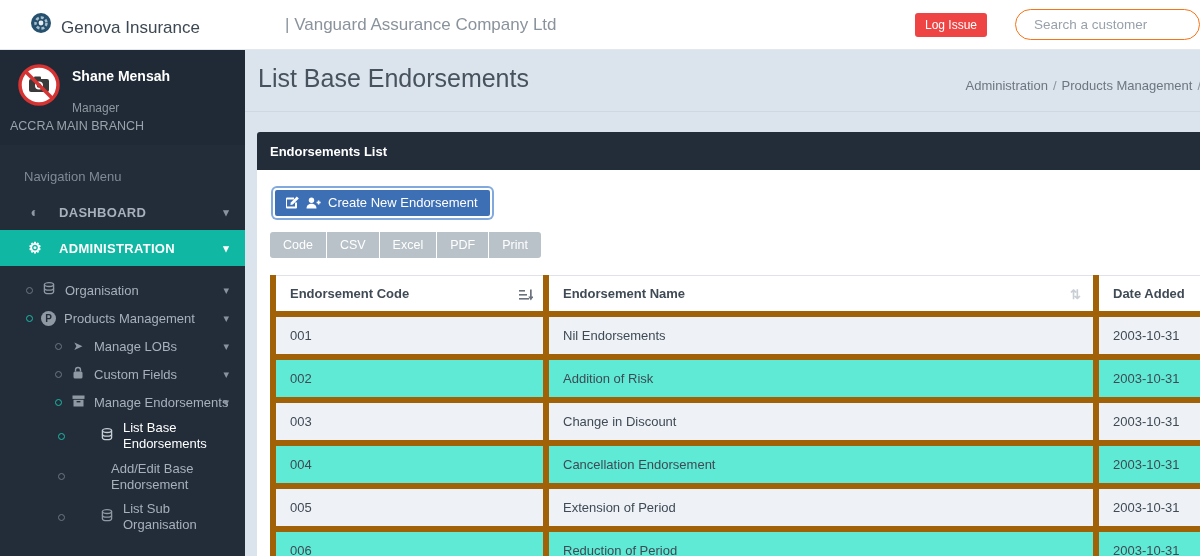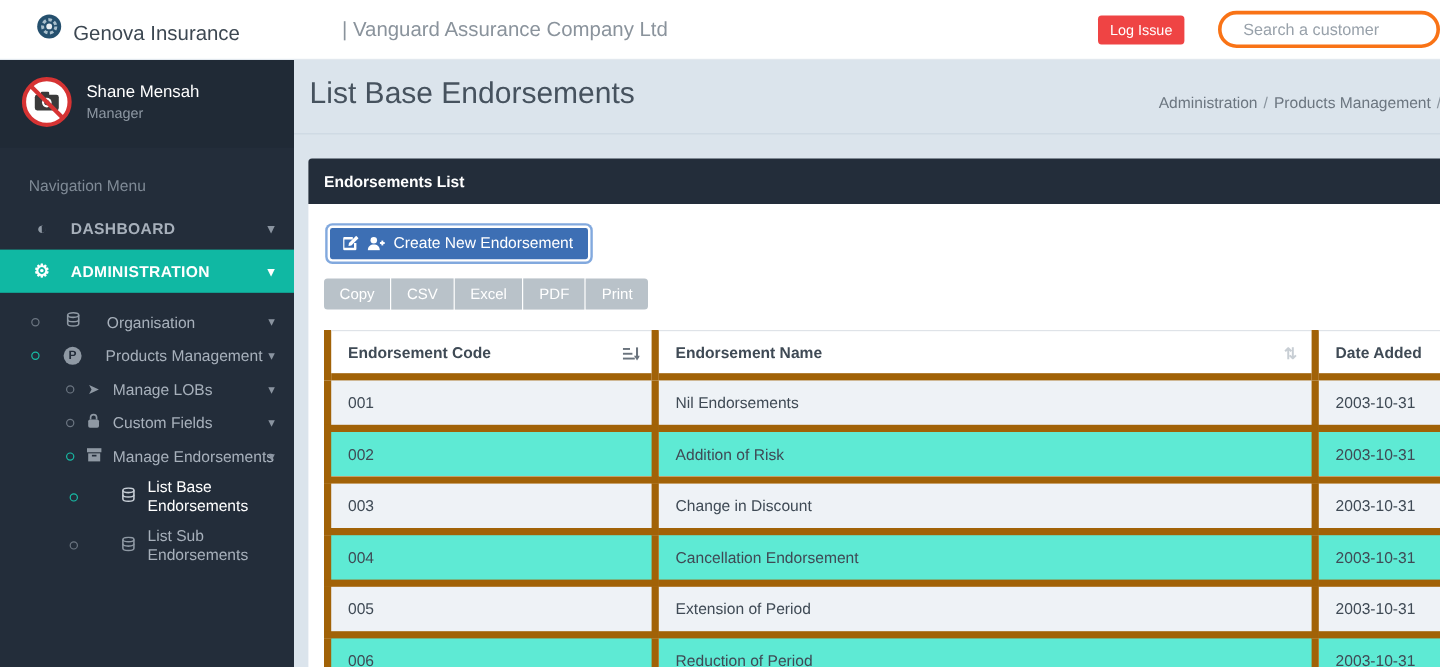--- a/index.html
+++ b/index.html
@@ -8,42 +8,42 @@
 
   
   .topbar { position:absolute; top:0; left:0; width:1200px; height:50px;
     background:#ffffff; border-bottom:1px solid #e2e8ee; display:flex; align-items:center; z-index:5; }
   .brand { width:245px; display:flex; align-items:flex-end; padding-left:30px; gap:9px; }
   .brand-name { font-size:17px; color:#3d4852; }
   .company { font-size:17px; color:#8a939c; margin-left:40px; font-weight:300; }
   .topbar-right { margin-left:auto; display:flex; align-items:center; gap:28px; }
   .log-issue { background:#ef4444; color:#fff; font-size:12px; border:none;
     border-radius:3px; padding:5px 10px; cursor:pointer; }
-  .search-pill { width:185px; height:31px; border:3px solid #f97316; border-radius:16px;
+  .search-pill { width:185px; height:31px; border:1px solid #f97316; border-radius:16px;
     padding:0 18px; font-size:13.5px; color:#4a5560; outline:none; }
   .search-pill::placeholder { color:#98a1aa; }
 
   
   .sidebar { position:absolute; top:50px; left:0; width:245px; height:506px;
     background:#232d3a; color:#a7b0bb; overflow:hidden; }
   .user-card { background:#202a36; padding:14px 10px 12px 10px; }
   .user-row { display:flex; gap:12px; padding-left:8px; }
   .user-texts { padding-top:4px; }
-  .user-name { color:#ffffff; font-size:14px; font-weight:normal; }
-  .user-role { color:#8d97a2; font-size:12px; margin-top:3px; }
+  .user-name { color:#ffffff; font-size:14px; font-weight:bold; }
+  .user-role { color:#8d97a2; font-size:12px; margin-top:17px; }
   .user-branch { color:#99a3ad; font-size:12.5px; margin-top:4px; }
   .nav-label { padding:24px 0 10px 24px; font-size:13px; color:#7f8a96; }
 
   .menu-item { display:flex; align-items:center; height:36px; cursor:pointer;
     font-size:13px; color:#a7b0bb; position:relative; }
   .menu-item .caret { position:absolute; right:16px; color:#8a94a0; font-size:11px; }
   .mi-l1 { padding-left:27px; gap:16px; font-weight:bold; letter-spacing:0.3px; }
   .mi-active-l1 { background:#10b8a3; color:#ffffff; }
   .mi-active-l1 .caret { color:#ffffff; }
-  .mi-l2 { padding-left:26px; gap:20px; height:28px; }
+  .mi-l2 { padding-left:26px; gap:8px; height:28px; }
   .mi-l3 { padding-left:55px; gap:8px; height:28px; }
   .mi-l4 { padding-left:58px; gap:8px; min-height:30px; height:auto; align-items:center; }
   .mi-l4 .item-label { width:118px; line-height:1.25; padding:4px 0; }
   .bullet { width:7px; height:7px; border:1px solid #6c7682; border-radius:50%; flex:0 0 auto; }
   .bullet.on { border-color:#18bca6; }
   .p-badge { width:15px; height:15px; border-radius:50%; background:#8f99a4; color:#232d3a;
     font-size:10px; font-weight:bold; display:flex; align-items:center; justify-content:center; flex:0 0 auto; }
   .g-icon { color:#8f99a4; font-size:14px; width:16px; text-align:center; flex:0 0 auto; }
   .mi-active-l1 .g-icon { color:#fff; font-size:15px; }
   .active-label { color:#ffffff; }
@@ -119,20 +119,21 @@
           <circle cx="21" cy="21.5" r="4" fill="#ffffff"></circle>
           <circle cx="21" cy="21.5" r="2.2" fill="#3a3a3a"></circle>
           <line x1="8" y1="8" x2="34" y2="34" stroke="#d63333" stroke-width="3.5"></line>
         </svg>
       </span>
       <div class="user-texts">
         <div class="user-name">Shane Mensah</div>
         <div class="user-role">Manager</div>
       </div>
     </div>
+    <div class="user-branch">ACCRA MAIN BRANCH</div>
   </div>
 
   <div class="nav-label">Navigation Menu</div>
 
   <div class="menu-item mi-l1">
     <span class="g-icon">◐</span>
     <span class="item-label">DASHBOARD</span>
     <span class="caret">▾</span>
   </div>
 
@@ -205,33 +206,37 @@
           <g stroke="#c7ced6" stroke-width="1.3" fill="none">
         <ellipse cx="6" cy="2.6" rx="4.6" ry="1.9"></ellipse>
         <path d="M1.4 2.6 v3.6 c0 1 2 1.9 4.6 1.9 s4.6 -0.9 4.6 -1.9 v-3.6"></path>
         <path d="M1.4 6.2 v3.6 c0 1 2 1.9 4.6 1.9 s4.6 -0.9 4.6 -1.9 v-3.6"></path>
       </g>
         </svg>
     </span>
     <span class="item-label active-label">List Base Endorsements</span>
   </div>
 
+  <div class="menu-item mi-l4">
+    <span class="bullet"></span>
+    <span class="item-label" style="margin-left:38px;">Add/Edit Base Endorsement</span>
+  </div>
 
   <div class="menu-item mi-l4">
     <span class="bullet"></span>
     <span class="g-icon" style="margin-left:26px;">
       <svg width="12" height="13" viewBox="0 0 12 13">
           <g stroke="#8f99a4" stroke-width="1.3" fill="none">
         <ellipse cx="6" cy="2.6" rx="4.6" ry="1.9"></ellipse>
         <path d="M1.4 2.6 v3.6 c0 1 2 1.9 4.6 1.9 s4.6 -0.9 4.6 -1.9 v-3.6"></path>
         <path d="M1.4 6.2 v3.6 c0 1 2 1.9 4.6 1.9 s4.6 -0.9 4.6 -1.9 v-3.6"></path>
       </g>
         </svg>
     </span>
-    <span class="item-label">List Sub Endorsements</span>
+    <span class="item-label">List Sub Organisation</span>
   </div>
 </div>
 
 <div class="main">
   <div class="title-row">
     <h1 class="page-title">List Base Endorsements</h1>
     <div class="breadcrumb">
       <span>Administration</span><span class="sep">/</span><span>Products Management</span><span class="sep">/</span>
     </div>
   </div>
@@ -251,21 +256,21 @@
             <circle cx="5.5" cy="3.2" r="2.7" fill="#fff"></circle>
             <path d="M0.5 11.5 c0 -3.2 2.2 -4.8 5 -4.8 s5 1.6 5 4.8 z" fill="#fff"></path>
             <rect x="10.6" y="4.7" width="4" height="1.6" fill="#fff"></rect>
             <rect x="11.8" y="3.5" width="1.6" height="4" fill="#fff"></rect>
           </svg>
         </span>
         <span>Create New Endorsement</span>
       </button>
 
       <div class="export-group">
-        <button class="export-btn">Copy</button>
+        <button class="export-btn">Code</button>
         <button class="export-btn">CSV</button>
         <button class="export-btn">Excel</button>
         <button class="export-btn">PDF</button>
         <button class="export-btn">Print</button>
       </div>
 
       <table class="listing">
         <thead>
           <tr>
             <th class="col-code">

